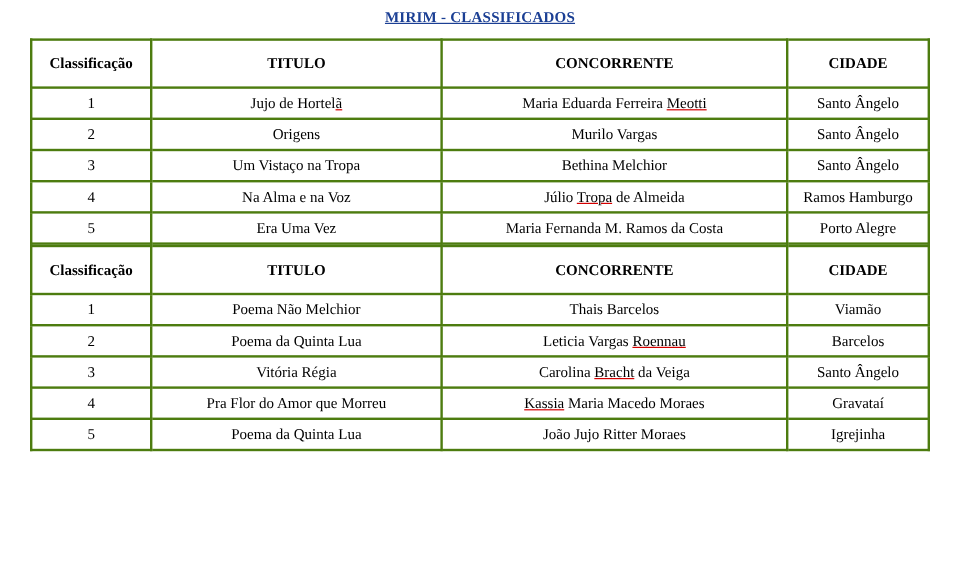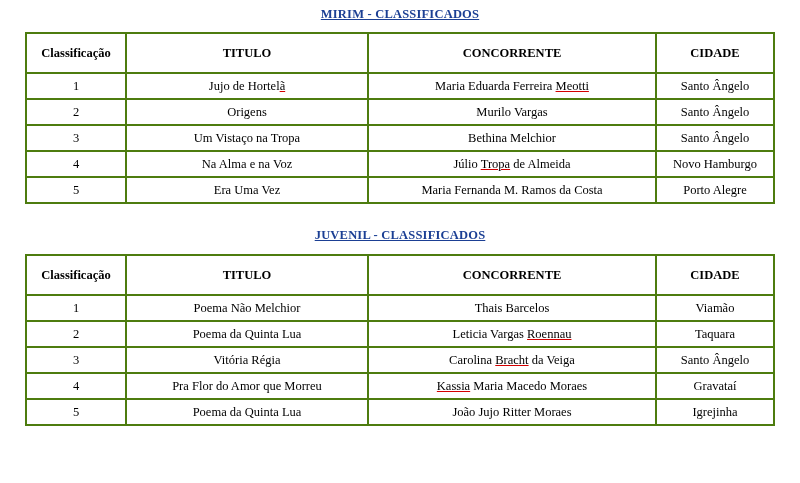--- a/index.html
+++ b/index.html
@@ -120,34 +120,33 @@
         <tr>
           <td>3</td>
           <td><span class="cell-inner">Um Vistaço na Tropa</span><span class="spellcheck"></span><span class="cell-inner"></span></td>
           <td><span class="cell-inner">Bethina Melchior</span><span class="spellcheck"></span><span class="cell-inner"></span></td>
           <td>Santo Ângelo</td>
         </tr>
         <tr>
           <td>4</td>
           <td><span class="cell-inner">Na Alma e na Voz</span><span class="spellcheck"></span><span class="cell-inner"></span></td>
           <td><span class="cell-inner">Júlio </span><span class="spellcheck">Tropa</span><span class="cell-inner"> de Almeida</span></td>
-          <td>Novo Hamburgo</td>
+          <td>Ramos Hamburgo</td>
         </tr>
         <tr>
           <td>5</td>
           <td><span class="cell-inner">Era Uma Vez</span><span class="spellcheck"></span><span class="cell-inner"></span></td>
           <td><span class="cell-inner">Maria Fernanda M. Ramos da Costa</span><span class="spellcheck"></span><span class="cell-inner"></span></td>
           <td>Porto Alegre</td>
         </tr>
       </tbody>
     </table>
   </div>
 
   <div class="section">
-    <div class="section-title title-juvenil">JUVENIL - CLASSIFICADOS</div>
     <table class="result-table">
       <colgroup>
         <col class="col-class">
         <col class="col-titulo">
         <col class="col-concorrente">
         <col class="col-cidade">
       </colgroup>
       <thead>
         <tr>
           <th class="th-class">Classificação</th>
@@ -160,21 +159,21 @@
         <tr>
           <td>1</td>
           <td><span class="cell-inner">Poema Não Melchior</span><span class="spellcheck"></span><span class="cell-inner"></span></td>
           <td><span class="cell-inner">Thais Barcelos</span><span class="spellcheck"></span><span class="cell-inner"></span></td>
           <td>Viamão</td>
         </tr>
         <tr>
           <td>2</td>
           <td><span class="cell-inner">Poema da Quinta Lua</span><span class="spellcheck"></span><span class="cell-inner"></span></td>
           <td><span class="cell-inner">Leticia Vargas </span><span class="spellcheck">Roennau</span><span class="cell-inner"></span></td>
-          <td>Taquara</td>
+          <td>Barcelos</td>
         </tr>
         <tr>
           <td>3</td>
           <td><span class="cell-inner">Vitória Régia</span><span class="spellcheck"></span><span class="cell-inner"></span></td>
           <td><span class="cell-inner">Carolina </span><span class="spellcheck">Bracht</span><span class="cell-inner">  da Veiga</span></td>
           <td>Santo Ângelo</td>
         </tr>
         <tr>
           <td>4</td>
           <td><span class="cell-inner">Pra Flor do Amor que Morreu</span><span class="spellcheck"></span><span class="cell-inner"></span></td>

